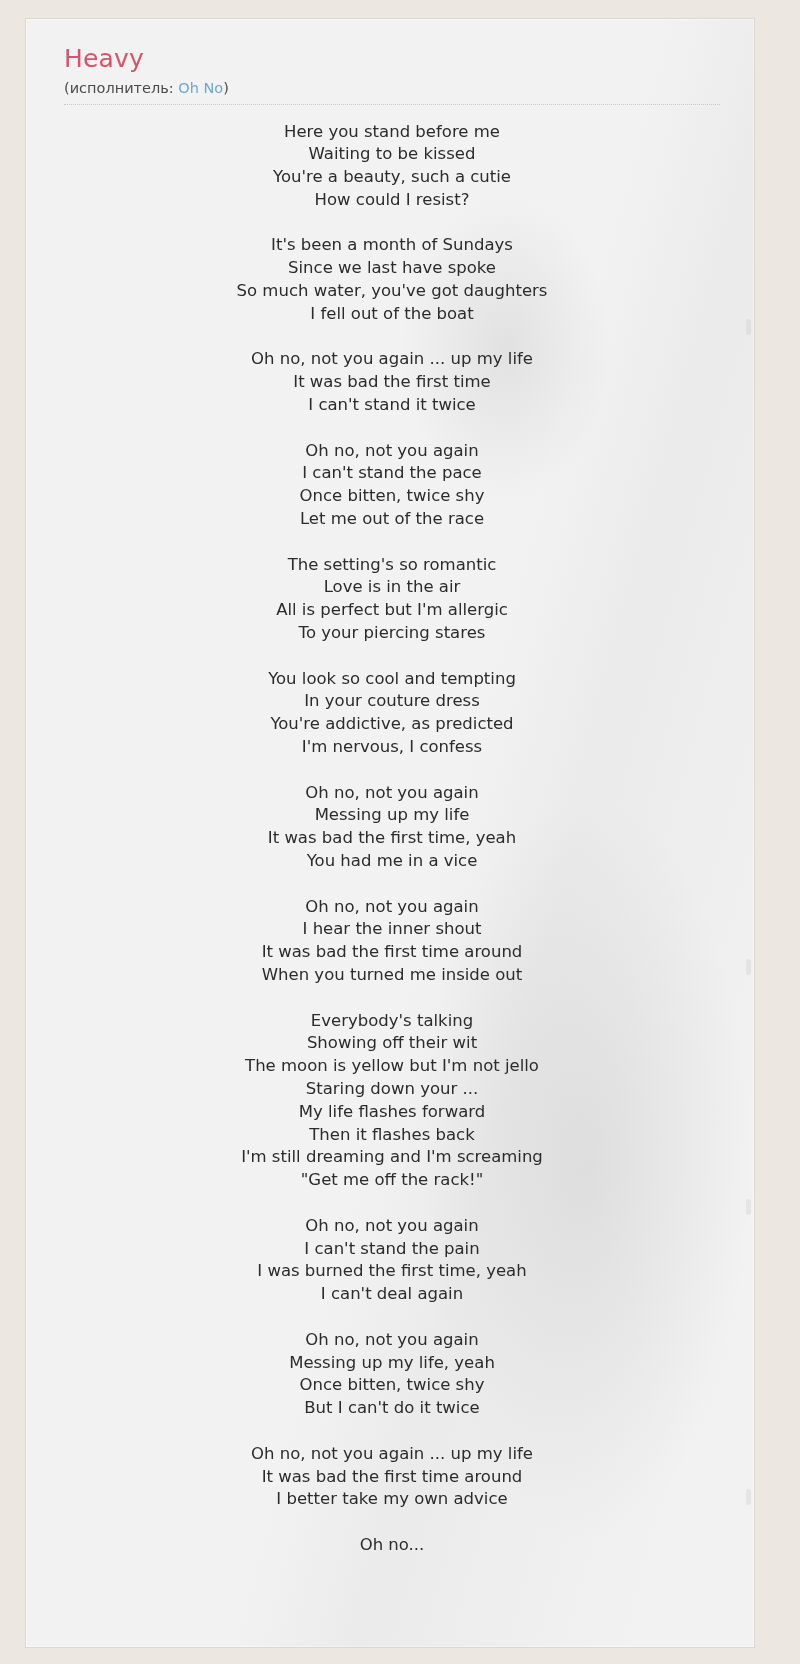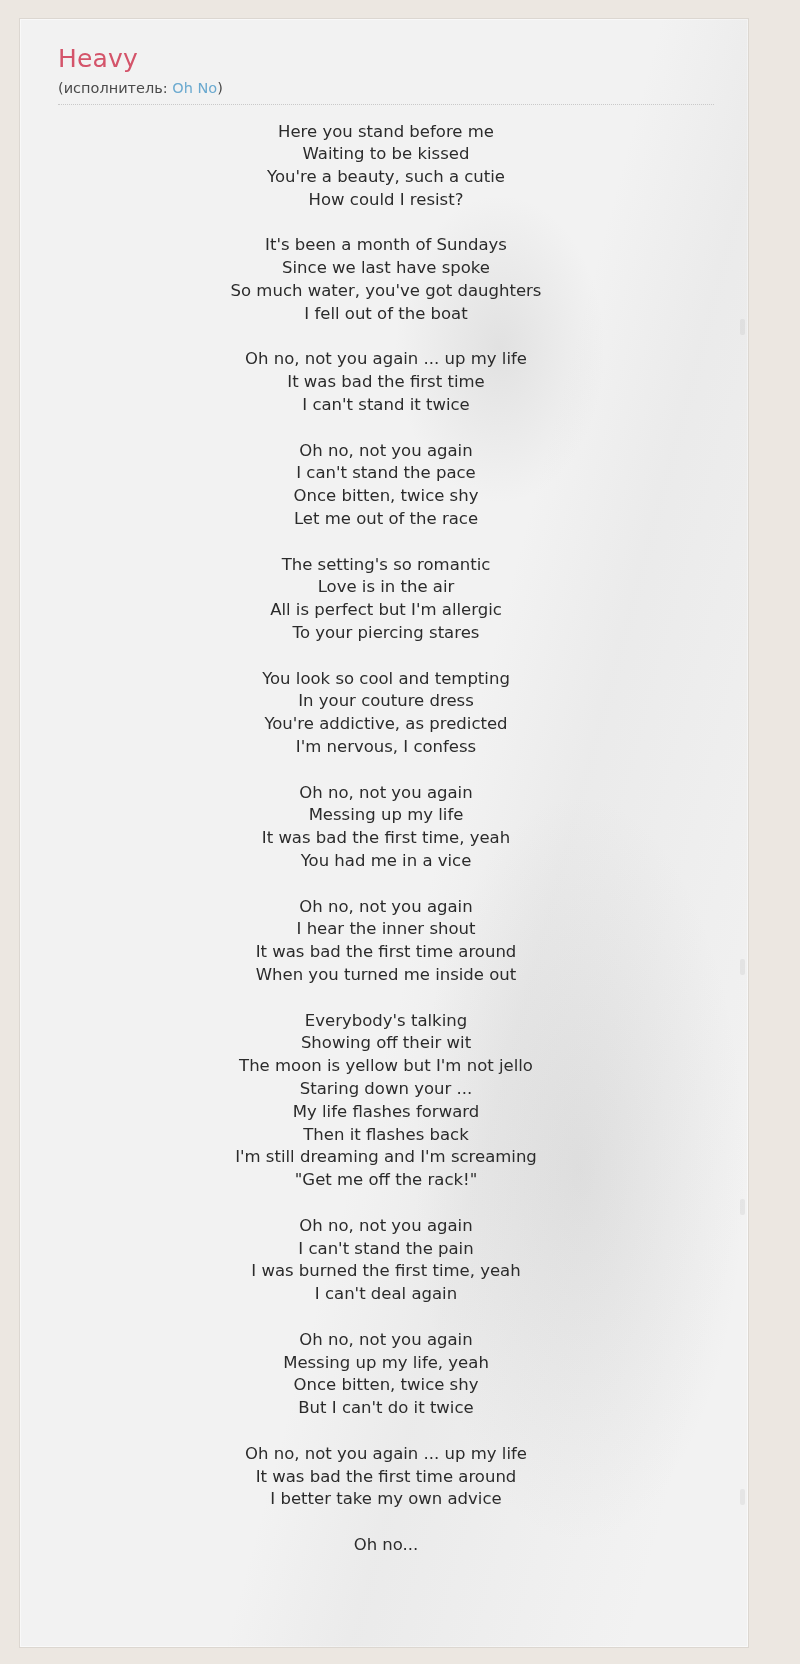--- a/index.html
+++ b/index.html
@@ -8,21 +8,21 @@
   }
   body {
     width: 800px;
     height: 1664px;
     background: #ece7e1;
     font-family: "DejaVu Sans", sans-serif;
     overflow: hidden;
   }
   .page {
     position: absolute;
-    left: 19px;
+    left: 25px;
     top: 18px;
     width: 728px;
     height: 1628px;
     background: #f2f2f2;
     border: 1px solid #dcd7d1;
     box-shadow: 0 0 0 1px rgba(255,255,255,0.5) inset;
     overflow: hidden;
   }
   
   .bg-photo {

